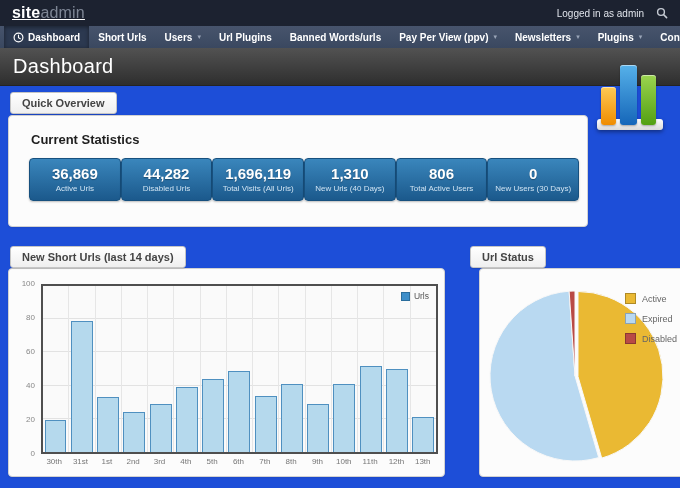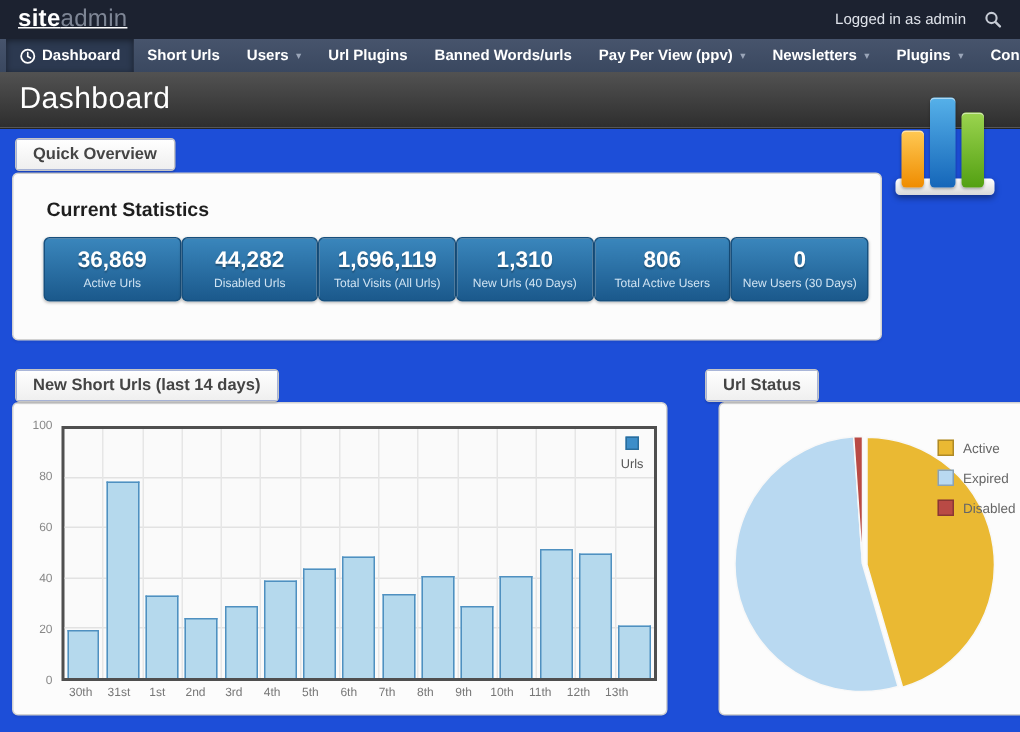--- a/index.html
+++ b/index.html
@@ -51,23 +51,23 @@
   #pie-tab { top:160px; left:470px; }
   #pie-panel { top:182px; left:479px; width:207px; height:209px; }
 
   .chart-wrap { position:absolute; top:15px; left:6px; right:4px; bottom:4px; }
   #bar-yaxis { position:absolute; left:0; top:0; width:24px; height:170px; }
   .ytick { position:absolute; right:4px; font-size:8px; color:#888; transform:translateY(4px);text-align:right; }
   #bar-plot { position:absolute; left:26px; right:2px; top:0; height:170px; border:2px solid #4f4f4f; background:#fafafa; display:flex; }
   .slot { flex:1; position:relative; border-right:1px solid #e6e6e6; }
   .slot:last-child { border-right:none; }
   .bar { position:absolute; bottom:0; left:6%; width:87%; background:#b5d9ed; border:1px solid #4f90c0; border-bottom:none; z-index:1; cursor:pointer; }
-  #bar-xlabels { position:absolute; left:26px; right:16px; top:173px; display:flex; }
+  #bar-xlabels { position:absolute; left:26px; right:4px; top:173px; display:flex; }
   .xlab { flex:1; text-align:center; font-size:8px; color:#777; }
-  #bar-legend { position:absolute; top:5px; right:7px; display:flex; align-items:center; gap:4px; z-index:2;flex-direction:column; }
+  #bar-legend { position:absolute; top:5px; right:7px; display:flex; align-items:center; gap:4px; z-index:2; }
   .legend-sq { width:9px; height:9px; background:#3d8ec9; border:1px solid #2a6d9c; }
   #bar-legend span { font-size:8.5px; color:#555; }
 
   #pie-svg { position:absolute; top:0; left:0; }
   #pie-legend { position:absolute; top:24px; right:8px; z-index:2; }
   .pleg-row { display:flex; align-items:center; gap:6px; margin-bottom:9px; }
   .pleg-sw { width:11px; height:11px; border:1px solid rgba(0,0,0,.25); }
   .pleg-row span { font-size:9px; color:#666; }
 </style>
 </head>

